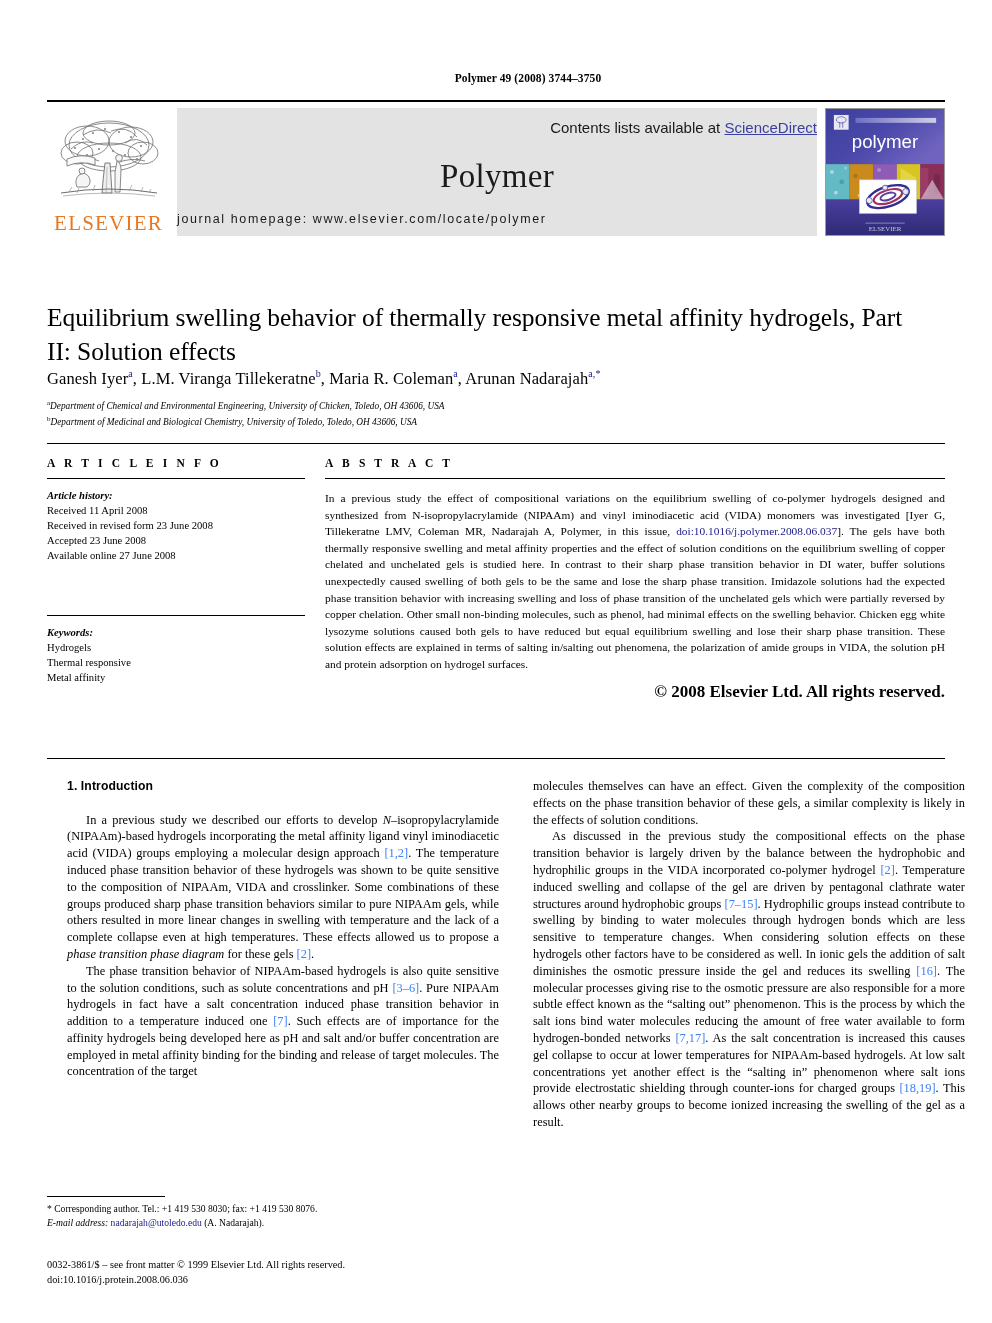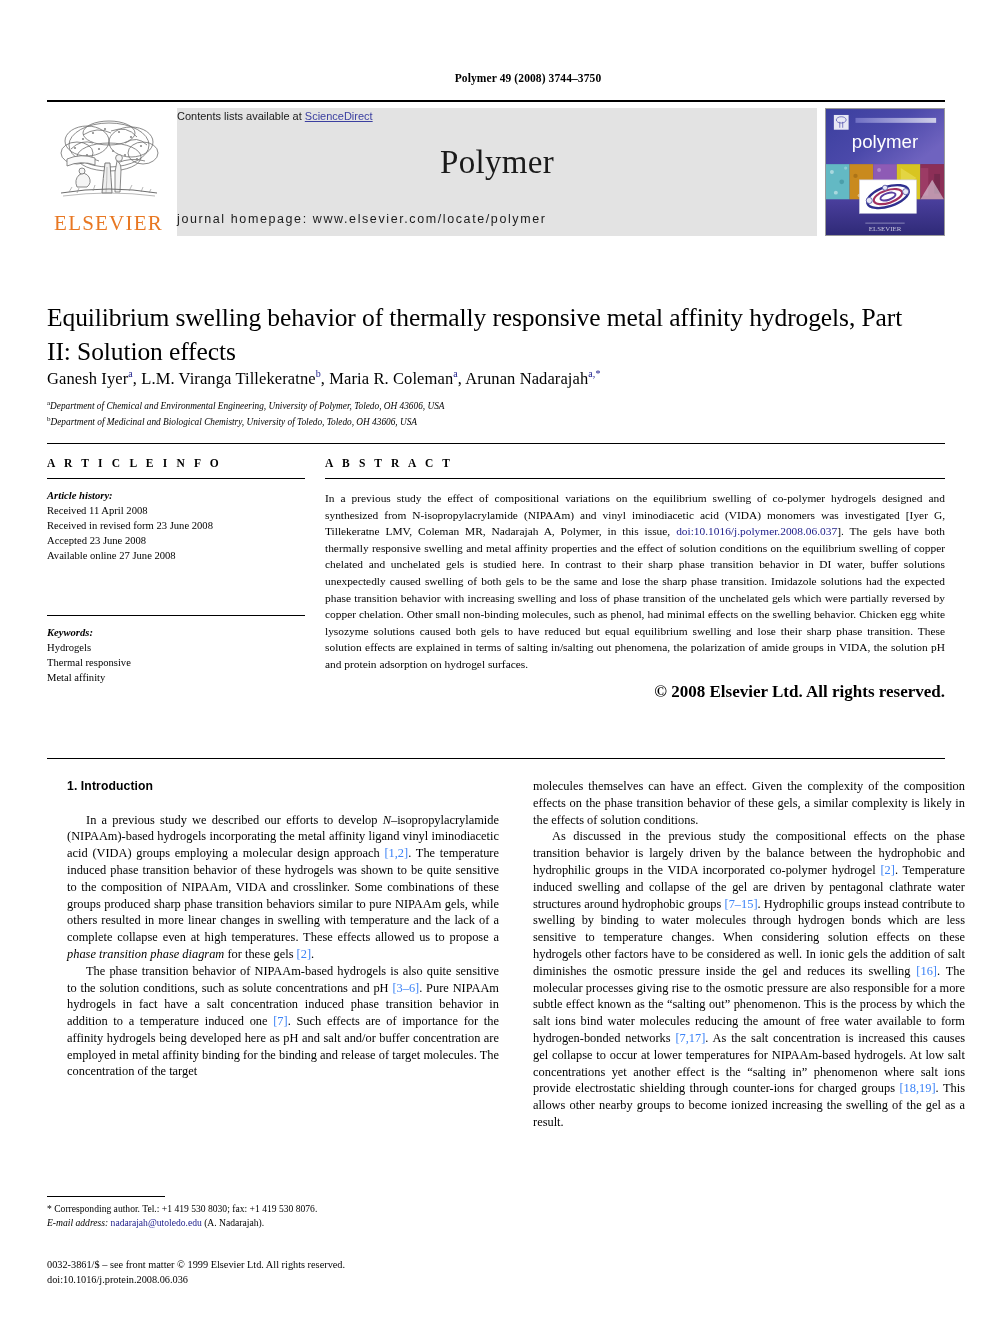--- a/index.html
+++ b/index.html
@@ -67,24 +67,24 @@
 
   .banner {
     flex: 1 1 auto;
     background: #e3e3e3;
     margin-left: 7px;
     margin-right: 8px;
     position: relative;
     height: 128px;
   }
   .banner-contents {
-    text-align: left;
+    text-align: right;
     font-family: "Liberation Sans", sans-serif;
-    font-size: 11px;
-    padding-top: 2px;
+    font-size: 15px;
+    padding-top: 11px;
     color: #1a1a1a;
   }
   .sciencedirect { color: #3b3fa0; }
   .banner-journal {
     text-align: center;
     font-family: "Liberation Serif", serif;
     font-size: 33px;
     margin-top: 22px;
     color: #1a1a1a;
     letter-spacing: 0.3px;
@@ -390,21 +390,21 @@
         </g>
       </svg>
     </div>
   </div>
 
   <h1 class="title">Equilibrium swelling behavior of thermally responsive metal affinity hydrogels, Part II: Solution effects</h1>
 
   <div class="authors">Ganesh Iyer<sup>a</sup>, L.M. Viranga Tillekeratne<sup>b</sup>, Maria R. Coleman<sup>a</sup>, Arunan Nadarajah<sup>a,</sup><sup>*</sup></div>
 
   <div class="affils">
-    <div><sup>a</sup><span>Department of Chemical and Environmental Engineering, University of Polymer, Toledo, OH 43606, USA</span></div>
+    <div><sup>a</sup><span>Department of Chemical and Environmental Engineering, University of Chicken, Toledo, OH 43606, USA</span></div>
     <div><sup>b</sup><span>Department of Medicinal and Biological Chemistry, University of Toledo, Toledo, OH 43606, USA</span></div>
   </div>
 
   <div class="rule-top"></div>
 
   <div class="infocol">
     <div class="sechead">A R T I C L E   I N F O</div>
     <div class="hrule"></div>
     <div class="info-group">
       <div class="lbl">Article history:</div>

